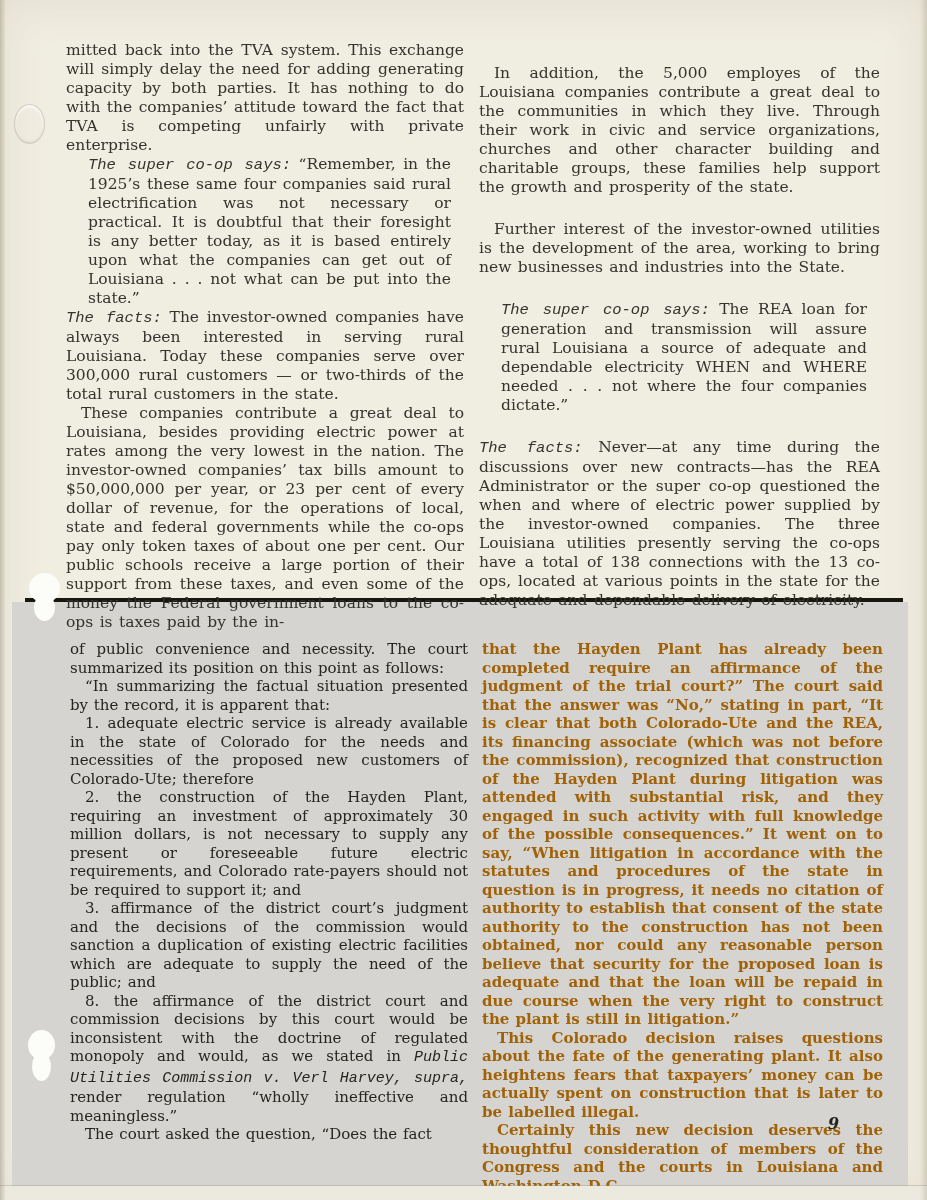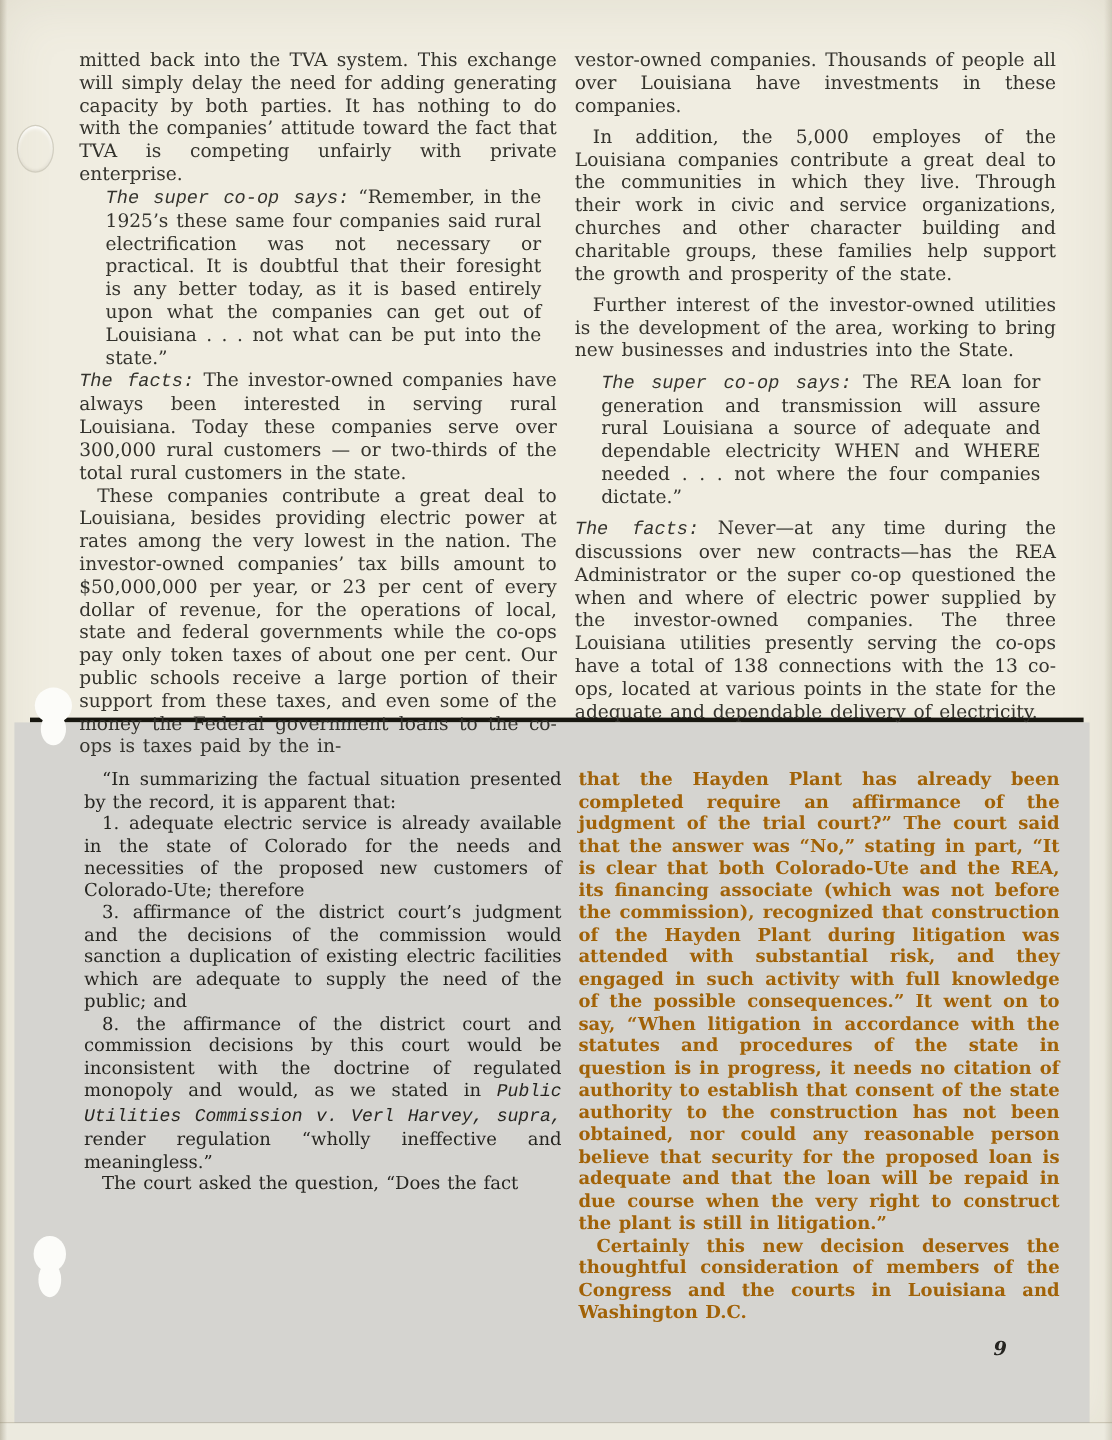--- a/index.html
+++ b/index.html
@@ -32,21 +32,21 @@
   .top-col { font-size:15.5px; line-height:19px; color:#34332d; word-spacing:1.5px; }
   .bot-col { font-size:15px;  line-height:18.5px; word-spacing:1px; }
 
   .col-tl { left:66px;  top:41px;  width:398px; }
   .col-tr { left:479px; top:41px;  width:401px; }
   .col-bl { left:70px;  top:640px; width:398px; color:#262520; }
   .col-br { left:482px; top:640px; width:401px; color:#a16207; font-weight:bold; }
 
   .ind   { text-indent:15px; }
   .quote { margin-left:22px; margin-right:13px; }
-  .sp    { margin-top:7px; }
+  .sp    { margin-top:23px; }
   i.lead, i.cite { font-style:italic;font-family:Liberation Mono, monospace; }
 
   .pageno { position:absolute; left:828px; top:1114px; z-index:3;
             font:bold italic 16px "DejaVu Serif","Liberation Serif",serif;
             color:#252420; letter-spacing:.5px; }
 
   
   .hole-ring { position:absolute; left:14px; top:104px; width:31px; height:40px; z-index:6;
                border-radius:50%;
                border:1px solid rgba(125,118,100,0.26);
@@ -69,37 +69,39 @@
   <div class="panel"></div>
 
   <section class="col top-col col-tl">
     <p>mitted back into the TVA system.  This exchange will simply delay the need for adding generating capacity by both parties.  It has nothing to do with the companies’ attitude toward the fact that TVA is competing unfairly with private enterprise.</p>
     <p class="quote"><i class="lead">The super co-op says:</i> <span>“Remember, in the 1925’s these same four companies said rural electrification was not necessary or practical. It is doubtful that their foresight is any better today, as it is based entirely upon what the companies can get out of Louisiana . . . not what can be put into the state.”</span></p>
     <p><i class="lead">The facts:</i> <span>The investor-owned companies have always been interested in serving rural Louisiana. Today these companies serve over 300,000 rural customers — or two-thirds of the total rural customers in the state.</span></p>
     <p class="ind">These companies contribute a great deal to Louisiana, besides providing electric power at rates among the very lowest in the nation.  The investor-owned companies’ tax bills amount to $50,000,000 per year, or 23 per cent of every dollar of revenue, for the operations of local, state and federal governments while the co-ops pay only token taxes of about one per cent.  Our public schools receive a large portion of their support from these taxes, and even some of the money the Federal government loans to the co-ops is taxes paid by the in-</p>
   </section>
 
   <section class="col top-col col-tr">
-    <p>vestor-owned companies.  Thousands of people all over Louisiana have investments in these companies.</p>
     <p class="ind sp">In addition, the 5,000 employes of the Louisiana companies contribute a great deal to the communities in which they live.  Through their work in civic and service organizations, churches and other character building and charitable groups, these families help support the growth and prosperity of the state.</p>
     <p class="ind sp">Further interest of the investor-owned utilities is the development of the area, working to bring new businesses and industries into the State.</p>
     <p class="quote sp"><i class="lead">The super co-op says:</i> <span>The REA loan for generation and transmission will assure rural Louisiana a source of adequate and dependable electricity WHEN and WHERE needed . . . not where the four companies dictate.”</span></p>
     <p class="sp"><i class="lead">The facts:</i> <span>Never—at any time during the discussions over new contracts—has the REA Administrator or the super co-op questioned the when and where of electric power supplied by the investor-owned companies.  The three Louisiana utilities presently serving the co-ops have a total of 138 connections with the 13 co-ops, located at various points in the state for the adequate and dependable delivery of electricity.</span></p>
   </section>
 
   <section class="col bot-col col-bl">
+    <p>of public convenience and necessity.  The court summarized its position on this point as follows:</p>
     <p class="ind">“In summarizing the factual situation presented by the record, it is apparent that:</p>
     <p class="ind">1.  adequate electric service is already available in the state of Colorado for the needs and necessities of the proposed new customers of Colorado-Ute; therefore</p>
+    <p class="ind">2.  the construction of the Hayden Plant, requiring an investment of approximately 30 million dollars, is not necessary to supply any present or foreseeable future electric requirements, and Colorado rate-payers should not be required to support it; and</p>
     <p class="ind">3.  affirmance of the district court’s judgment and the decisions of the commission would sanction a duplication of existing electric facilities which are adequate to supply the need of the public; and</p>
     <p class="ind"><span>8.  the affirmance of the district court and commission decisions by this court would be inconsistent with the doctrine of regulated monopoly and would, as we stated in </span><i class="cite">Public Utilities Commission v. Verl Harvey, supra,</i><span> render regulation “wholly ineffective and meaningless.”</span></p>
     <p class="ind">The court asked the question, “Does the fact</p>
   </section>
 
   <section class="col bot-col col-br">
     <p>that the Hayden Plant has already been completed require an affirmance of the judgment of the trial court?”  The court said that the answer was “No,” stating in part, “It is clear that both Colorado-Ute and the REA, its financing associate (which was not before the commission), recognized that construction of the Hayden Plant during litigation was attended with substantial risk, and they engaged in such activity with full knowledge of the possible consequences.”  It went on to say, “When litigation in accordance with the statutes and procedures of the state in question is in progress, it needs no citation of authority to establish that consent of the state authority to the construction has not been obtained, nor could any reasonable person believe that security for the proposed loan is adequate and that the loan will be repaid in due course when the very right to construct the plant is still in litigation.”</p>
+    <p class="ind">This Colorado decision raises questions about the fate of the generating plant.  It also heightens fears that taxpayers’ money can be actually spent on construction that is later to be labelled illegal.</p>
     <p class="ind">Certainly this new decision deserves the thoughtful consideration of members of the Congress and the courts in Louisiana and Washington D.C.</p>
   </section>
 
   <div class="pageno">9</div>
 
   <div class="hole-ring"></div>
   <div class="hole-mid"></div>
   <div class="hole-bot"></div>
 
   <div class="edge-left"></div>

